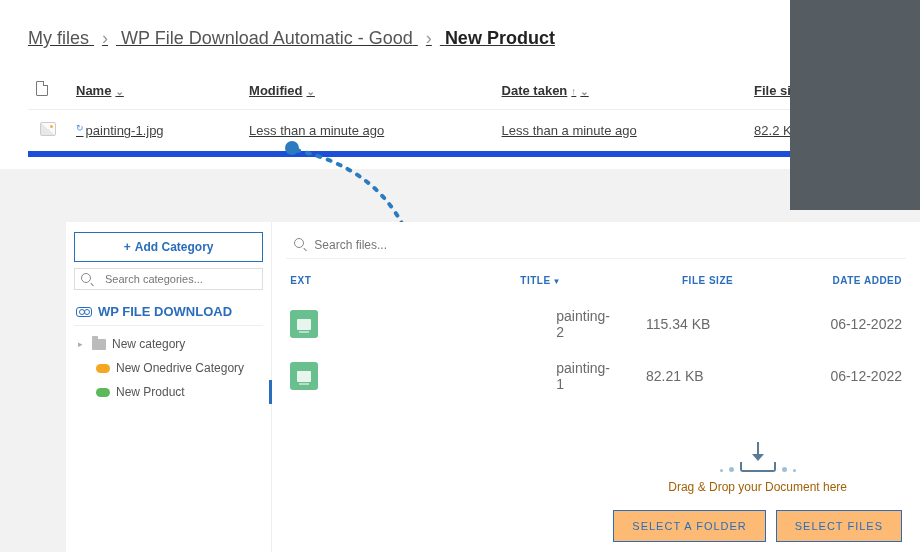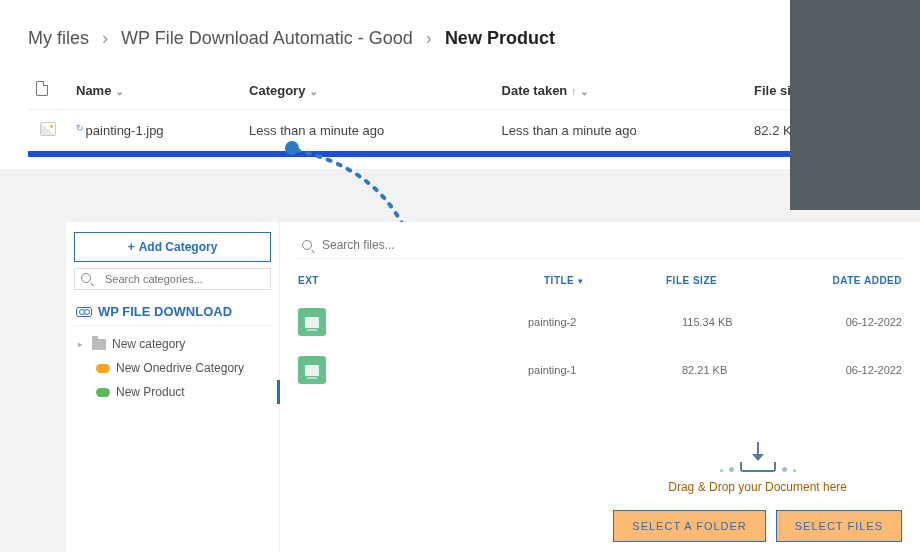--- a/index.html
+++ b/index.html
@@ -1,18 +1,18 @@
 <!DOCTYPE html>
 <html><head>
 <meta charset="utf-8">
 <style>
 * { box-sizing: border-box; margin: 0; padding: 0; }
 body { font-family: -apple-system, Segoe UI, Helvetica, Arial, sans-serif; background: #f2f2f2; width: 920px; height: 552px; overflow: hidden; position: relative; color: #333; }
 
-.top-panel { background: #fff; margin: 0 0 0 0; padding: 28px 28px 12px 28px; width: 906px; }
+.top-panel { background: #fff; margin: 0 0 0 0; padding: 28px 28px 12px 28px; width: 906px; text-decoration: underline; }
 .breadcrumb { font-size: 18px; color: #555; margin-bottom: 22px; }
 .breadcrumb .sep { margin: 0 8px; color: #999; }
 .breadcrumb .current { font-weight: 600; color: #222; }
 
 .dark-block { position: absolute; top: 0; right: 0; width: 130px; height: 210px; background: #555c62; }
 
 .filetable { width: 100%; border-collapse: collapse; font-size: 13px; }
 .filetable th { text-align: left; font-weight: 600; color: #333; padding: 10px 8px; border-bottom: 1px solid #eee; }
 .filetable td { padding: 12px 8px; border-bottom: 6px solid #1d4ed8; color: #444; }
 .file-icon-cell { width: 40px; text-align: center; }
@@ -41,31 +41,31 @@
 .tree li.indent1 { padding-left: 22px; }
 .tree li.active { position: relative; }
 .tree li.active::after { content: ""; position: absolute; right: -9px; top: 0; bottom: 0; width: 3px; background: #2a6ebb; }
 .folder-gray { width: 14px; height: 11px; background: #bbb; border-radius: 1px; position: relative; }
 .folder-gray::before { content: ""; position: absolute; top: -3px; left: 0; width: 6px; height: 3px; background: #bbb; border-radius: 1px 1px 0 0; }
 .cloud-orange, .cloud-green { width: 14px; height: 9px; border-radius: 5px; position: relative; }
 .cloud-orange { background: #f5a623; }
 .cloud-green { background: #5bb85b; }
 
 .main-area { flex: 1; position: relative; padding: 10px 14px 0 14px; }
-.search-files { display: flex; align-items: flex-end; gap: 8px; padding: 6px 8px; color: #888; font-size: 12px; border-bottom: 1px solid #f0f0f0; margin-bottom: 6px; }
+.search-files { display: flex; align-items: flex-start; gap: 8px; padding: 6px 8px; color: #888; font-size: 12px; border-bottom: 1px solid #f0f0f0; margin-bottom: 6px; }
 .search-files input { border: none; outline: none; font-size: 12px; flex: 1; }
 
-.list-header { display: flex; font-size: 10px; font-weight: 700; color: #2a6ebb; letter-spacing: 0.5px; padding: 10px 4px 12px 4px; gap: 16px; }
+.list-header { display: flex; font-size: 10px; font-weight: 700; color: #2a6ebb; letter-spacing: 0.5px; padding: 10px 4px 12px 4px; }
 .col-ext { width: 230px; }
 .col-title { flex: 1; }
 .col-size { width: 120px; }
 .col-date { width: 100px; text-align: right; }
 .sort-tri { font-size: 8px; margin-left: 2px; }
 
-.list-row { display: flex; align-items: center; padding: 10px 4px; font-size: 11px; color: #6a6a6a; }
+.list-row { display: flex; align-items: center; padding: 10px 4px; font-size: 14px; color: #6a6a6a; gap: 36px; }
 .ext-badge { width: 28px; height: 28px; background: #6abf8e; border-radius: 3px; display: flex; align-items: center; justify-content: center; }
 .ext-badge-inner { width: 14px; height: 11px; background: #fff; opacity: 0.85; border-radius: 1px; position: relative; }
 .ext-badge-inner::after { content: ""; position: absolute; left: 2px; right: 2px; bottom: -3px; height: 2px; background: #fff; opacity: 0.6; }
 
 .dropzone { position: absolute; bottom: 10px; right: 18px; text-align: center; }
 .drop-icon-wrap { display: flex; justify-content: center; align-items: flex-end; gap: 6px; margin-bottom: 8px; }
 .dot-sm { width: 3px; height: 3px; background: #9fbfd6; border-radius: 50%; display: inline-block; }
 .dot-md { width: 5px; height: 5px; background: #9fbfd6; border-radius: 50%; display: inline-block; }
 .dl-icon { width: 36px; height: 30px; position: relative; }
 .dl-icon .tray { position: absolute; bottom: 0; left: 0; right: 0; height: 10px; border: 2px solid #5b7a94; border-top: none; border-radius: 0 0 3px 3px; }
@@ -93,21 +93,21 @@
     <span>WP File Download Automatic - Good</span>
     <span class="sep">›</span>
     <span class="current">New Product</span>
   </div>
 
   <table class="filetable">
     <thead>
       <tr>
         <th class="file-icon-cell"><span class="doc-icon"></span></th>
         <th><span>Name</span><span class="sort-caret">⌄</span></th>
-        <th><span>Category</span><span class="sort-caret">⌄</span></th>
+        <th><span>Modified</span><span class="sort-caret">⌄</span></th>
         <th><span>Date taken</span><span class="sort-caret">↑</span><span class="sort-caret">⌄</span></th>
         <th><span>File size</span><span class="sort-caret">⌄</span></th>
       </tr>
     </thead>
     <tbody>
       <tr>
         <td class="file-icon-cell"><span class="img-thumb"></span></td>
         <td><span class="refresh-mark">↻</span><span>painting-1.jpg</span></td>
         <td>Less than a minute ago</td>
         <td>Less than a minute ago</td>

